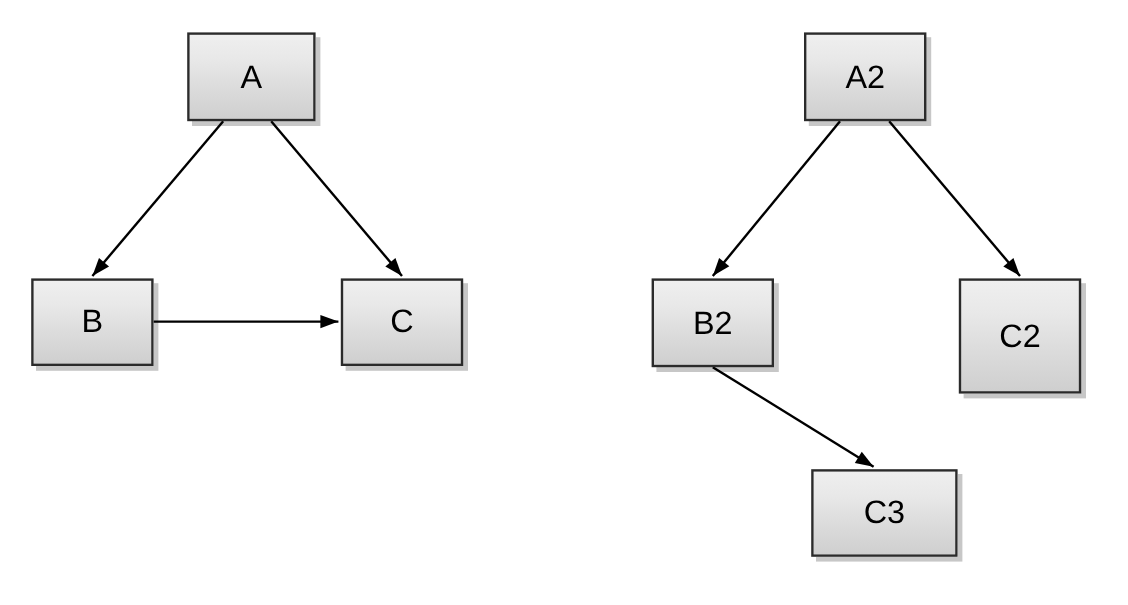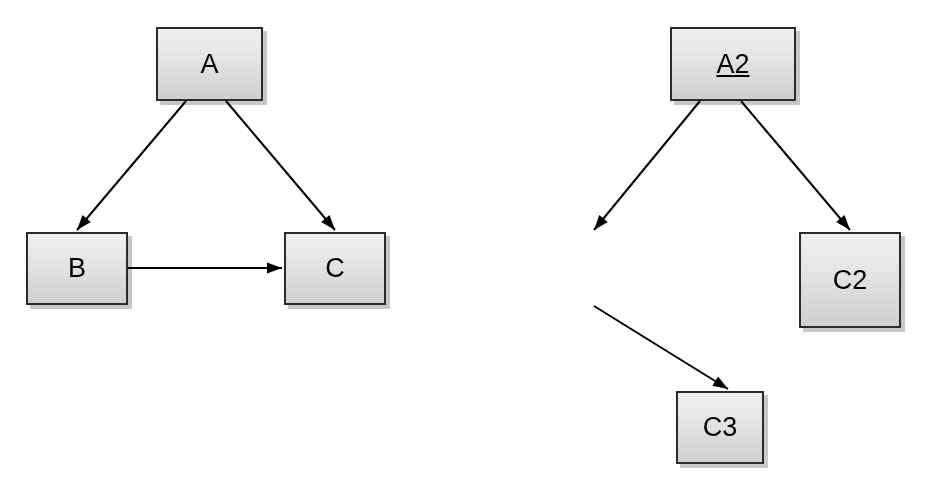--- a/index.html
+++ b/index.html
@@ -79,23 +79,26 @@
 
   <div class="node" id="node-A" style="left: 156px; top: 27px; width: 107px; height: 74px;">
     <span class="node-label">A</span>
   </div>
   <div class="node" id="node-B" style="left: 26px; top: 232px; width: 102px; height: 73px;">
     <span class="node-label">B</span>
   </div>
   <div class="node" id="node-C" style="left: 284px; top: 232px; width: 102px; height: 73px;">
     <span class="node-label">C</span>
   </div>
-  <div class="node" id="node-A2" style="left: 670px; top: 27px; width: 126px; height: 74px; text-decoration: underline;">
+  <div class="node" id="node-A2" style="left: 670px; top: 27px; width: 102px; height: 74px;">
     <span class="node-label">A2</span>
+  </div>
+  <div class="node" id="node-B2" style="left: 543px; top: 232px; width: 102px; height: 74px;">
+    <span class="node-label">B2</span>
   </div>
   <div class="node" id="node-C2" style="left: 799px; top: 232px; width: 102px; height: 96px;">
     <span class="node-label">C2</span>
   </div>
-  <div class="node" id="node-C3" style="left: 676px; top: 391px; width: 88px; height: 73px;">
+  <div class="node" id="node-C3" style="left: 676px; top: 391px; width: 122px; height: 73px;">
     <span class="node-label">C3</span>
   </div>
 
 </div>
 
 </body></html>

